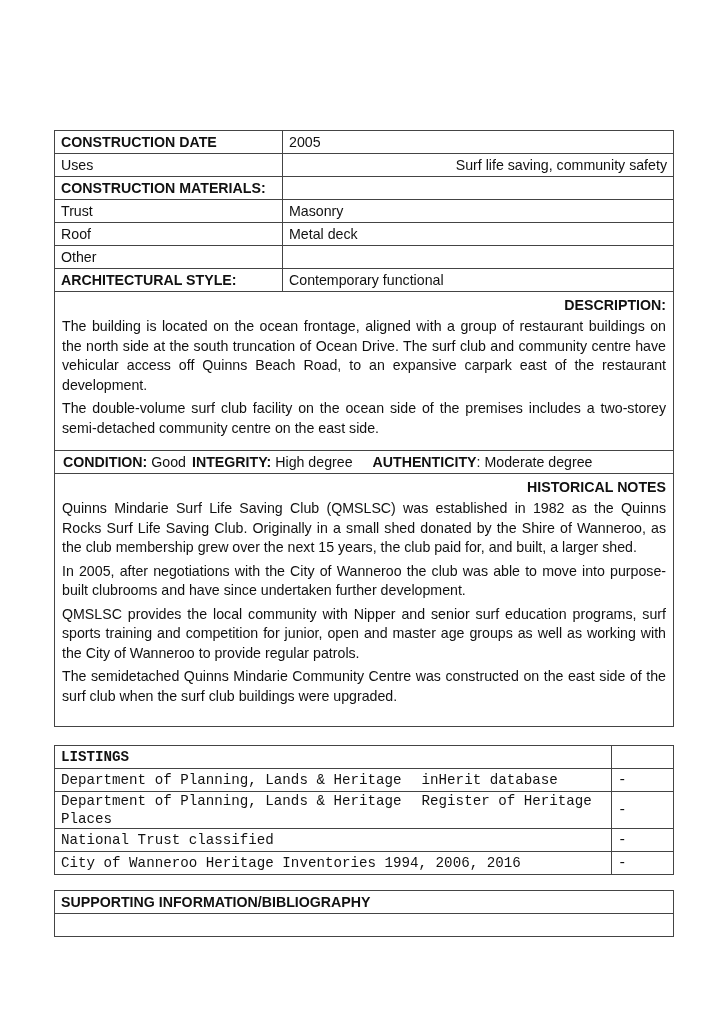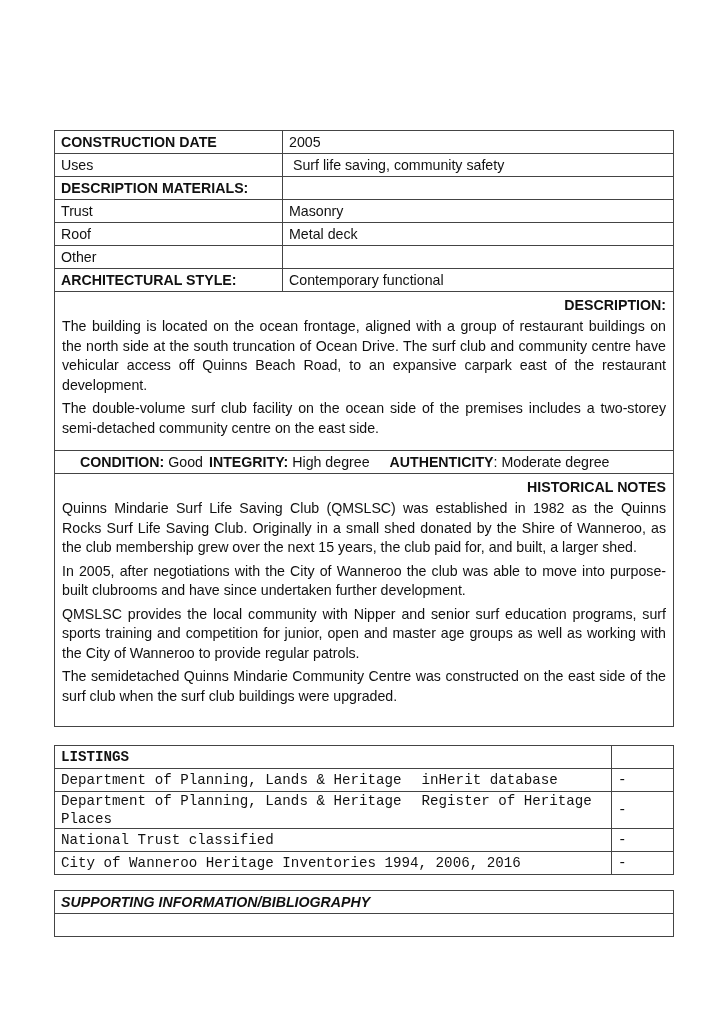--- a/index.html
+++ b/index.html
@@ -21,24 +21,24 @@
       <col style="width:228px">
       <col>
     </colgroup>
   <tbody>
       <tr class="r">
     <td class="b">CONSTRUCTION DATE</td>
     <td>2005</td>
   </tr>
   <tr class="r">
     <td>Uses</td>
-    <td style="white-space:pre;"> Surf life saving, community safety</td>
+    <td style="white-space:pre;text-align:right;"> Surf life saving, community safety</td>
   </tr>
   <tr class="r">
-    <td class="b">DESCRIPTION MATERIALS:</td>
+    <td class="b">CONSTRUCTION MATERIALS:</td>
     <td></td>
   </tr>
   <tr class="r">
     <td>Trust</td>
     <td>Masonry</td>
   </tr>
   <tr class="r">
     <td>Roof</td>
     <td>Metal deck</td>
   </tr>
@@ -51,21 +51,21 @@
     <td>Contemporary functional</td>
   </tr>
   <tr class="block">
     <td colspan="2">
       <div class="hd">DESCRIPTION:</div>
       <p class="para">The building is located on the ocean frontage, aligned with a group of restaurant buildings on the north side at the south truncation of Ocean Drive. The surf club and community centre have vehicular access off Quinns Beach Road, to an expansive carpark east of the restaurant development.</p>
       <p class="para" style="margin-bottom:8px;">The double-volume surf club facility on the ocean side of the premises includes a two-storey semi-detached community centre on the east side.</p>
     </td>
   </tr>
   <tr class="r">
-    <td colspan="2" style="padding-left:25px;">
+    <td colspan="2" style="padding-left:8px;">
       <span class="b">CONDITION:</span><span style="white-space:pre;"> Good</span>
       <span class="b" style="margin-left:2px;">INTEGRITY:</span><span style="white-space:pre;"> High degree</span>
       <span class="gap"></span><span class="b">AUTHENTICITY</span><span>: Moderate degree</span>
     </td>
   </tr>
   <tr class="block">
     <td colspan="2">
       <div class="hd">HISTORICAL NOTES</div>
       <p class="para">Quinns Mindarie Surf Life Saving Club (QMSLSC) was established in 1982 as the Quinns Rocks Surf Life Saving Club. Originally in a small shed donated by the Shire of Wanneroo, as the club membership grew over the next 15 years, the club paid for, and built, a larger shed.</p>
       <p class="para">In 2005, after negotiations with the City of Wanneroo the club was able to move into purpose-built clubrooms and have since undertaken further development.</p>
@@ -98,21 +98,21 @@
     <td>National Trust classified</td>
     <td>-</td>
   </tr>
   <tr class="r">
     <td>City of Wanneroo Heritage Inventories 1994, 2006, 2016</td>
     <td>-</td>
   </tr>
 </tbody>
   </table>
 
-<table style="top:890px;font-style:italic;">
+<table style="top:890px;">
   <tbody>
       <tr class="r">
     <td class="b">SUPPORTING INFORMATION/BIBLIOGRAPHY</td>
   </tr>
   <tr class="r">
     <td></td>
   </tr>
 </tbody>
   </table>
 

